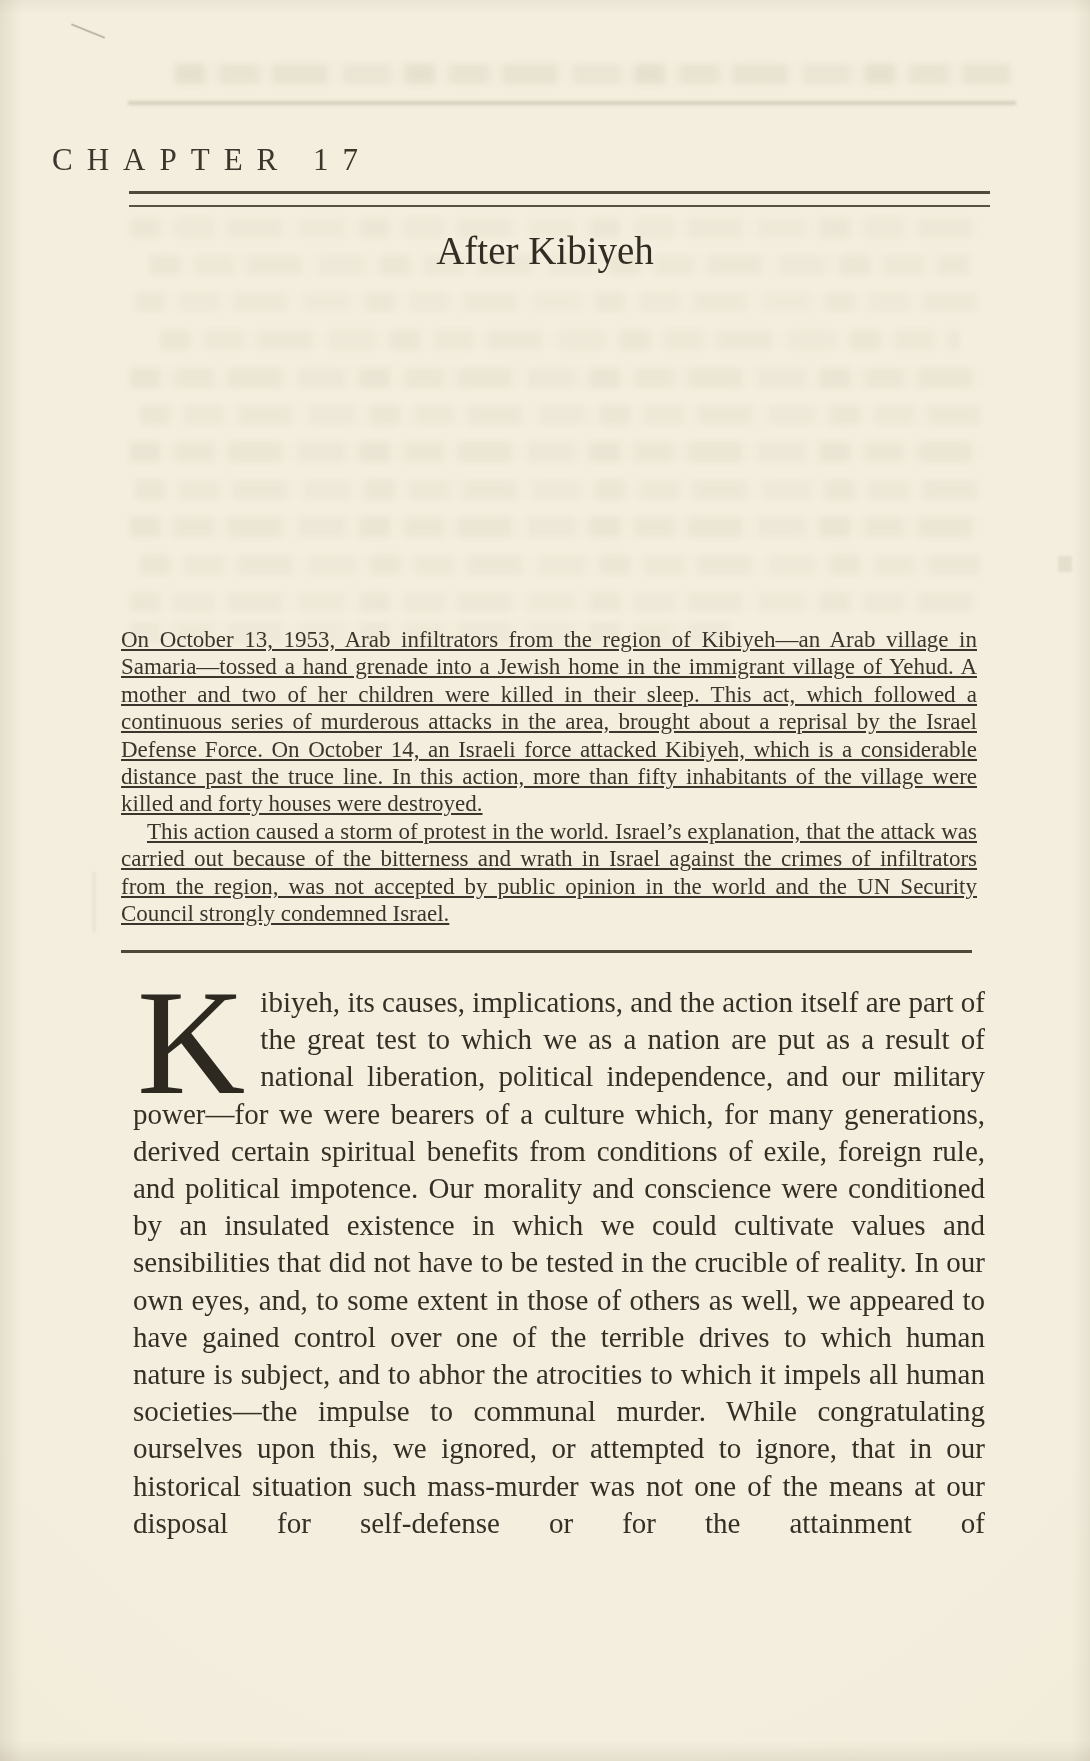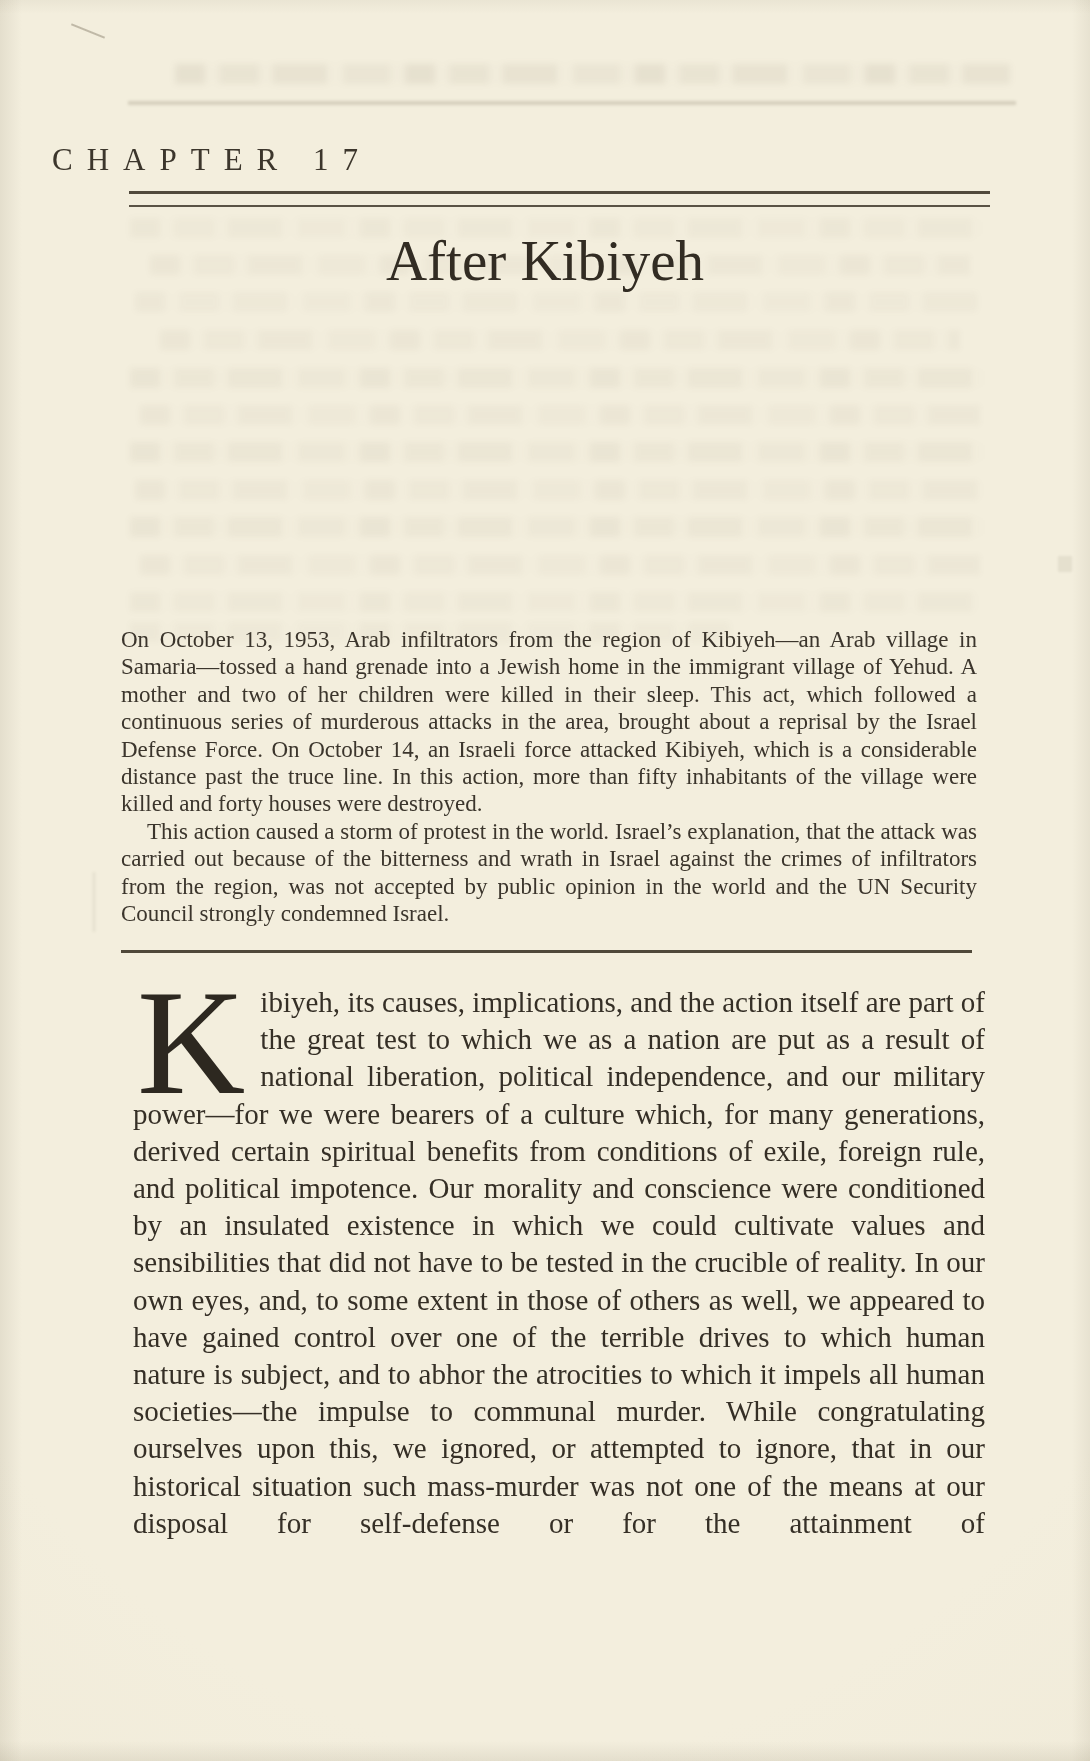--- a/index.html
+++ b/index.html
@@ -81,21 +81,21 @@
     border-top: 3px solid #514a3c;
     border-bottom: 2px solid #5a5345;
   }
   .title {
     position: absolute;
     top: 228px;
     left: 0;
     width: 100%;
     margin: 0;
     text-align: center;
-    font-size: 57px;
+    font-size: 39px;
     font-weight: normal;
     color: #322c23;
   }
   .subtitle {
     position: absolute;
     top: 308px;
     left: 0;
     width: 100%;
     text-align: center;
     font-size: 28px;
@@ -106,21 +106,21 @@
   .intro {
     position: absolute;
     top: 626px;
     left: 121px;
     width: 856px;
     font-size: 23px;
     line-height: 27.4px;
     text-align: justify;
     color: #3b352c;
   }
-  .intro p { margin: 0; }
+  .intro p { margin: 0; text-decoration: underline; }
   .intro p.indent { text-indent: 26px; }
 
   .section-rule {
     position: absolute;
     top: 950px;
     left: 121px;
     width: 851px;
     border-top: 3px solid #4f4839;
   }
 

